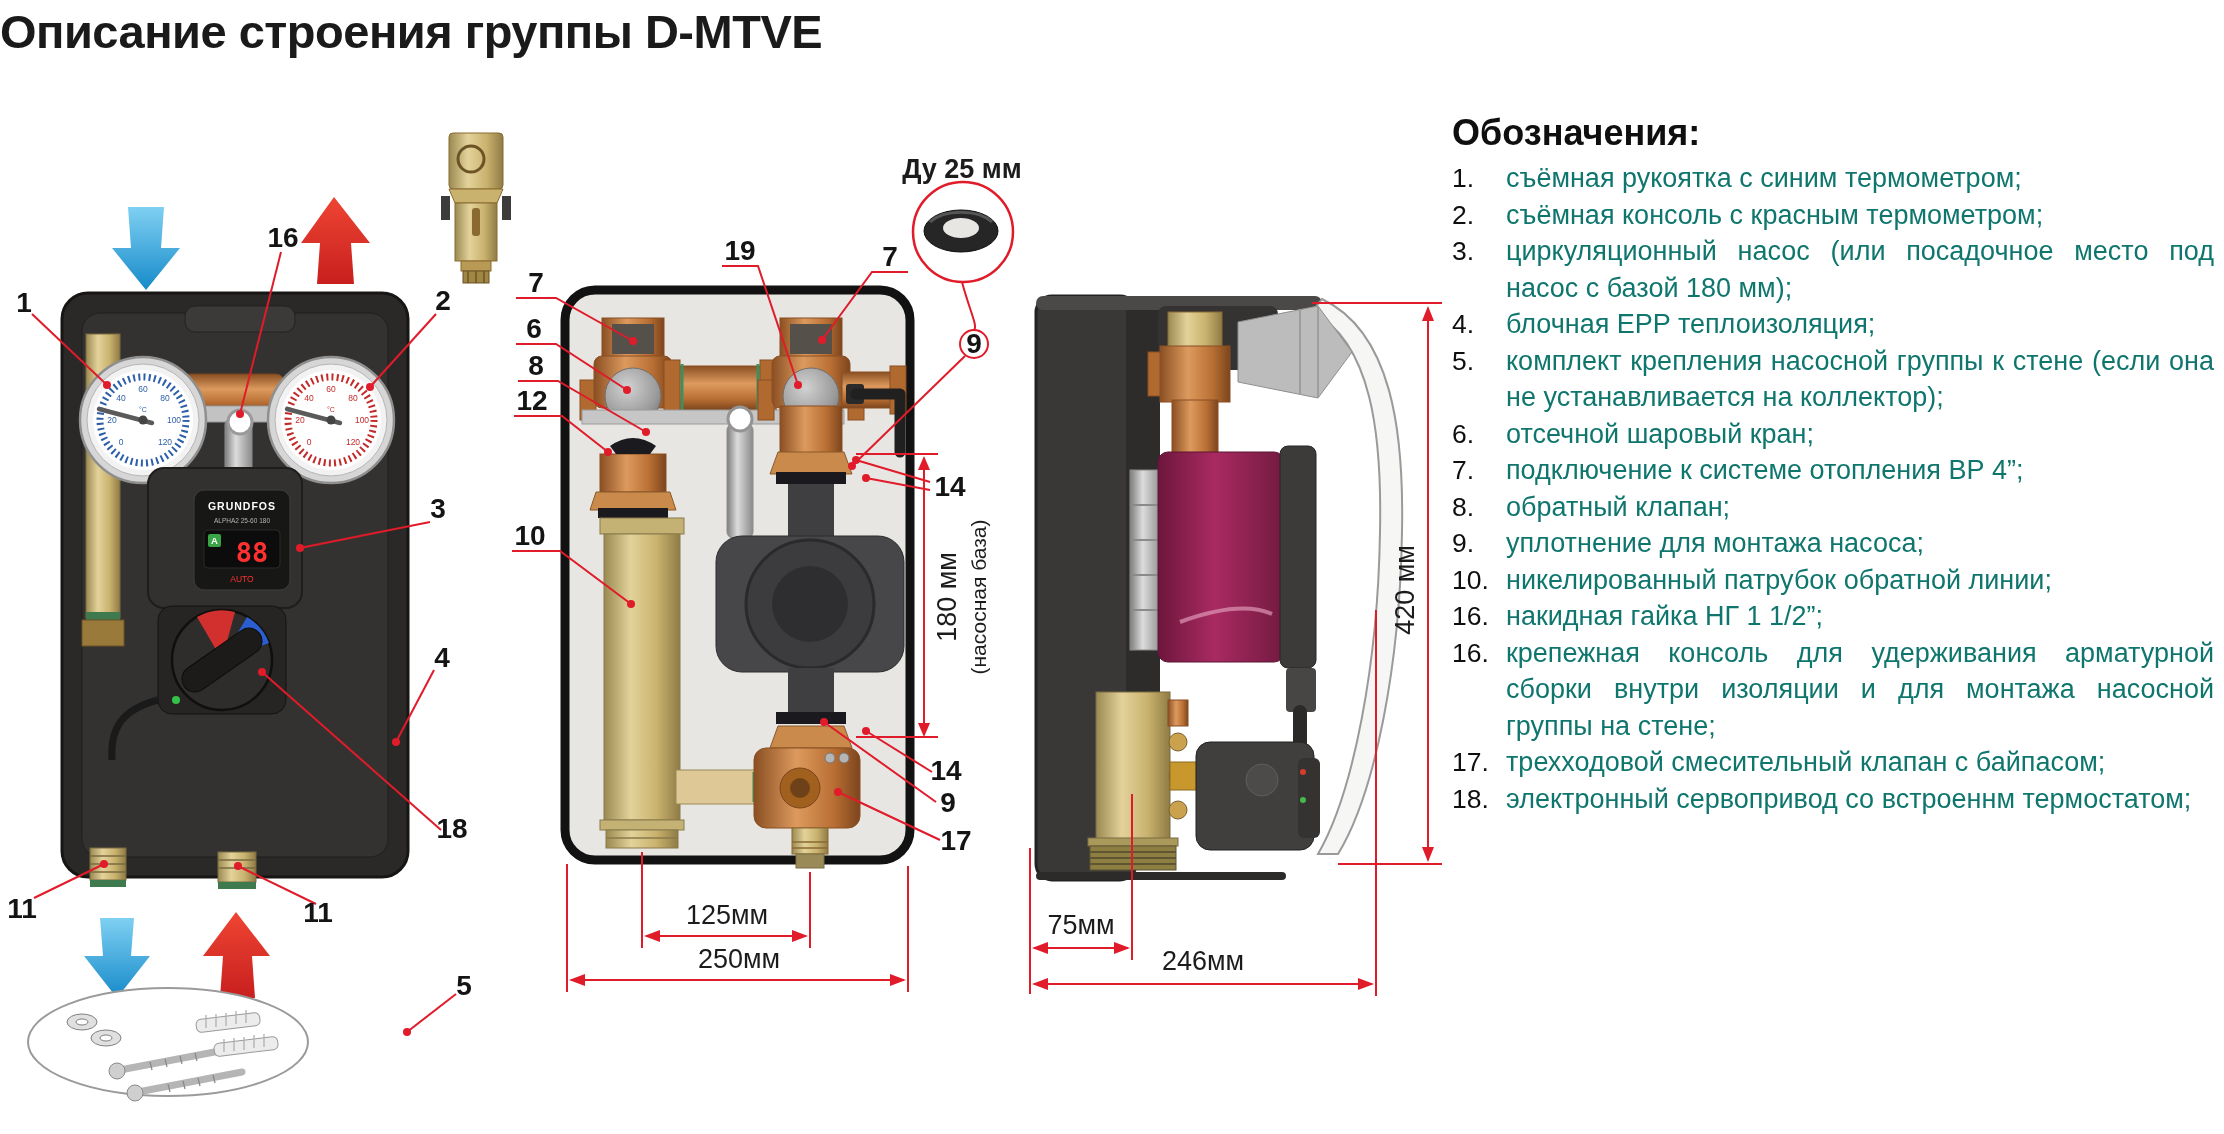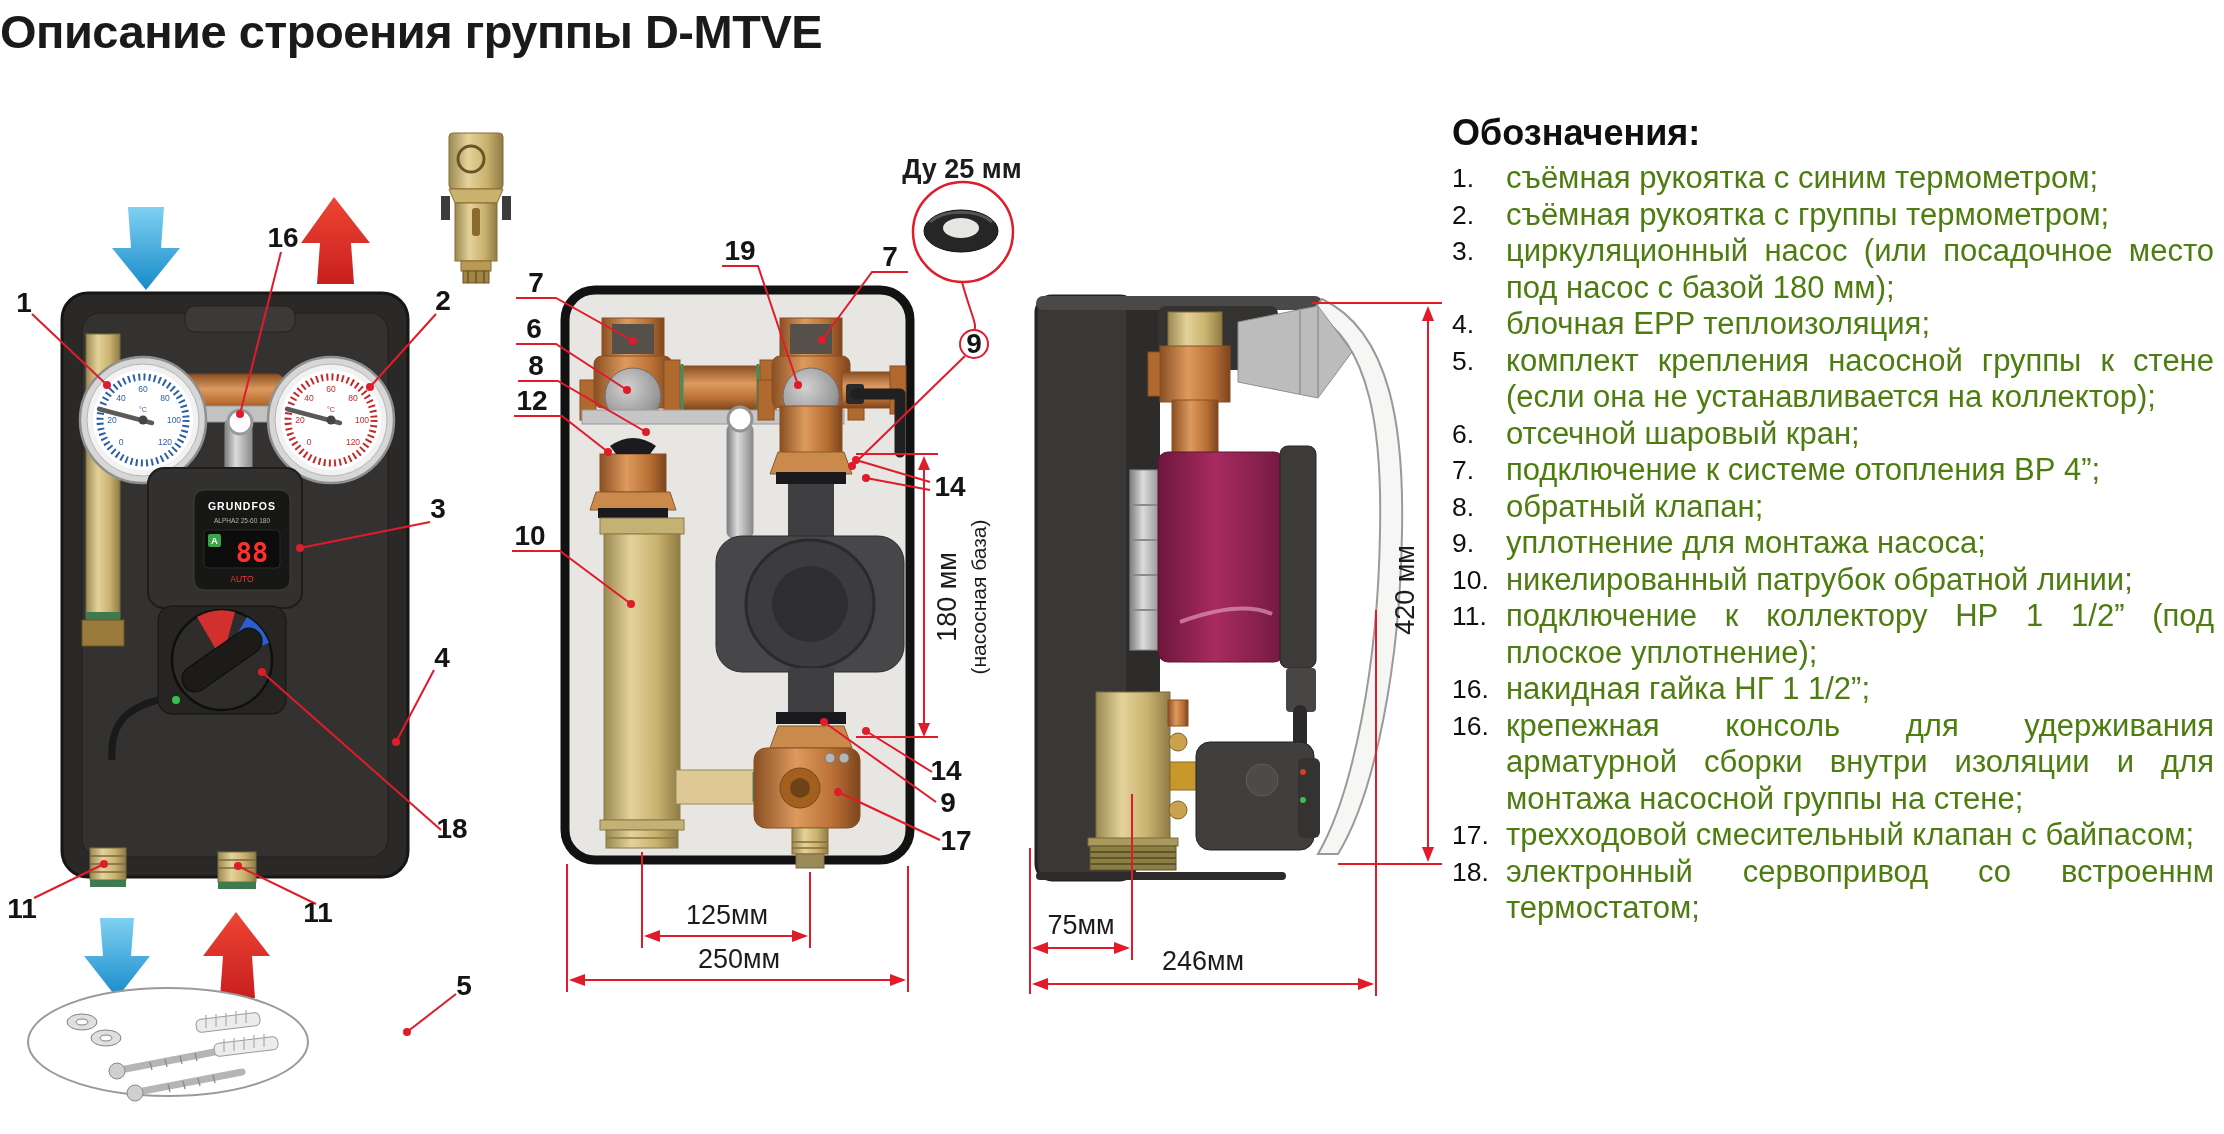--- a/index.html
+++ b/index.html
@@ -6,21 +6,21 @@
   .page{position:relative;width:2224px;height:1134px;background:#fff;overflow:hidden;
         font-family:"Liberation Sans",sans-serif;color:#111;}
   .title{position:absolute;top:4px;left:0;width:100%;text-align:left;
          font-size:47px;font-weight:bold;color:#1a1a1a;letter-spacing:-0.5px;margin:0;}
   .art{position:absolute;left:0;top:0;width:2224px;height:1134px;}
   svg{font-family:"Liberation Sans",sans-serif;}
   .legend{position:absolute;left:1452px;top:112px;width:762px;}
   .legend h2{font-size:36px;font-weight:bold;margin:0 0 6px 0;color:#0f0f0f;}
   .lrow{display:flex;align-items:flex-start;}
   .lnum{flex:none;width:54px;font-size:26.5px;line-height:36.5px;color:#0f0f0f;}
-  .ltxt{flex:1;font-size:31px;line-height:36.5px;color:#4d7c0f;
+  .ltxt{flex:1;font-size:27px;line-height:36.5px;color:#0f766e;
         text-align:justify;text-justify:inter-word;}
   .co{font-size:28px;font-weight:bold;fill:#141414;}
   .dim{font-size:27px;fill:#1c1c1c;}
   .dimsub{font-size:21px;fill:#1c1c1c;}
 </style>
 </head>
 <body>
 
 <div class="page">
 
@@ -498,21 +498,21 @@
 </svg>
 
 <div class="legend">
   <h2>Обозначения:</h2>
   <div class="lrow">
     <div class="lnum">1.</div>
     <div class="ltxt">съёмная рукоятка с синим термометром;</div>
       </div>
   <div class="lrow">
     <div class="lnum">2.</div>
-    <div class="ltxt">съёмная рукоятка с группы термометром;</div>
+    <div class="ltxt">съёмная консоль с красным термометром;</div>
       </div>
   <div class="lrow">
     <div class="lnum">3.</div>
     <div class="ltxt">циркуляционный насос (или посадочное место под насос с базой 180 мм);</div>
       </div>
   <div class="lrow">
     <div class="lnum">4.</div>
     <div class="ltxt">блочная EPP теплоизоляция;</div>
       </div>
   <div class="lrow">
@@ -533,24 +533,20 @@
       </div>
   <div class="lrow">
     <div class="lnum">9.</div>
     <div class="ltxt">уплотнение для монтажа насоса;</div>
       </div>
   <div class="lrow">
     <div class="lnum">10.</div>
     <div class="ltxt">никелированный патрубок обратной линии;</div>
       </div>
   <div class="lrow">
-    <div class="lnum">11.</div>
-    <div class="ltxt">подключение к коллектору НР 1 1/2” (под плоское уплотнение);</div>
-      </div>
-  <div class="lrow">
     <div class="lnum">16.</div>
     <div class="ltxt">накидная гайка НГ 1 1/2”;</div>
       </div>
   <div class="lrow">
     <div class="lnum">16.</div>
     <div class="ltxt">крепежная консоль для удерживания арматурной сборки внутри изоляции и для монтажа насосной группы на стене;</div>
       </div>
   <div class="lrow">
     <div class="lnum">17.</div>
     <div class="ltxt">трехходовой смесительный клапан с байпасом;</div>

